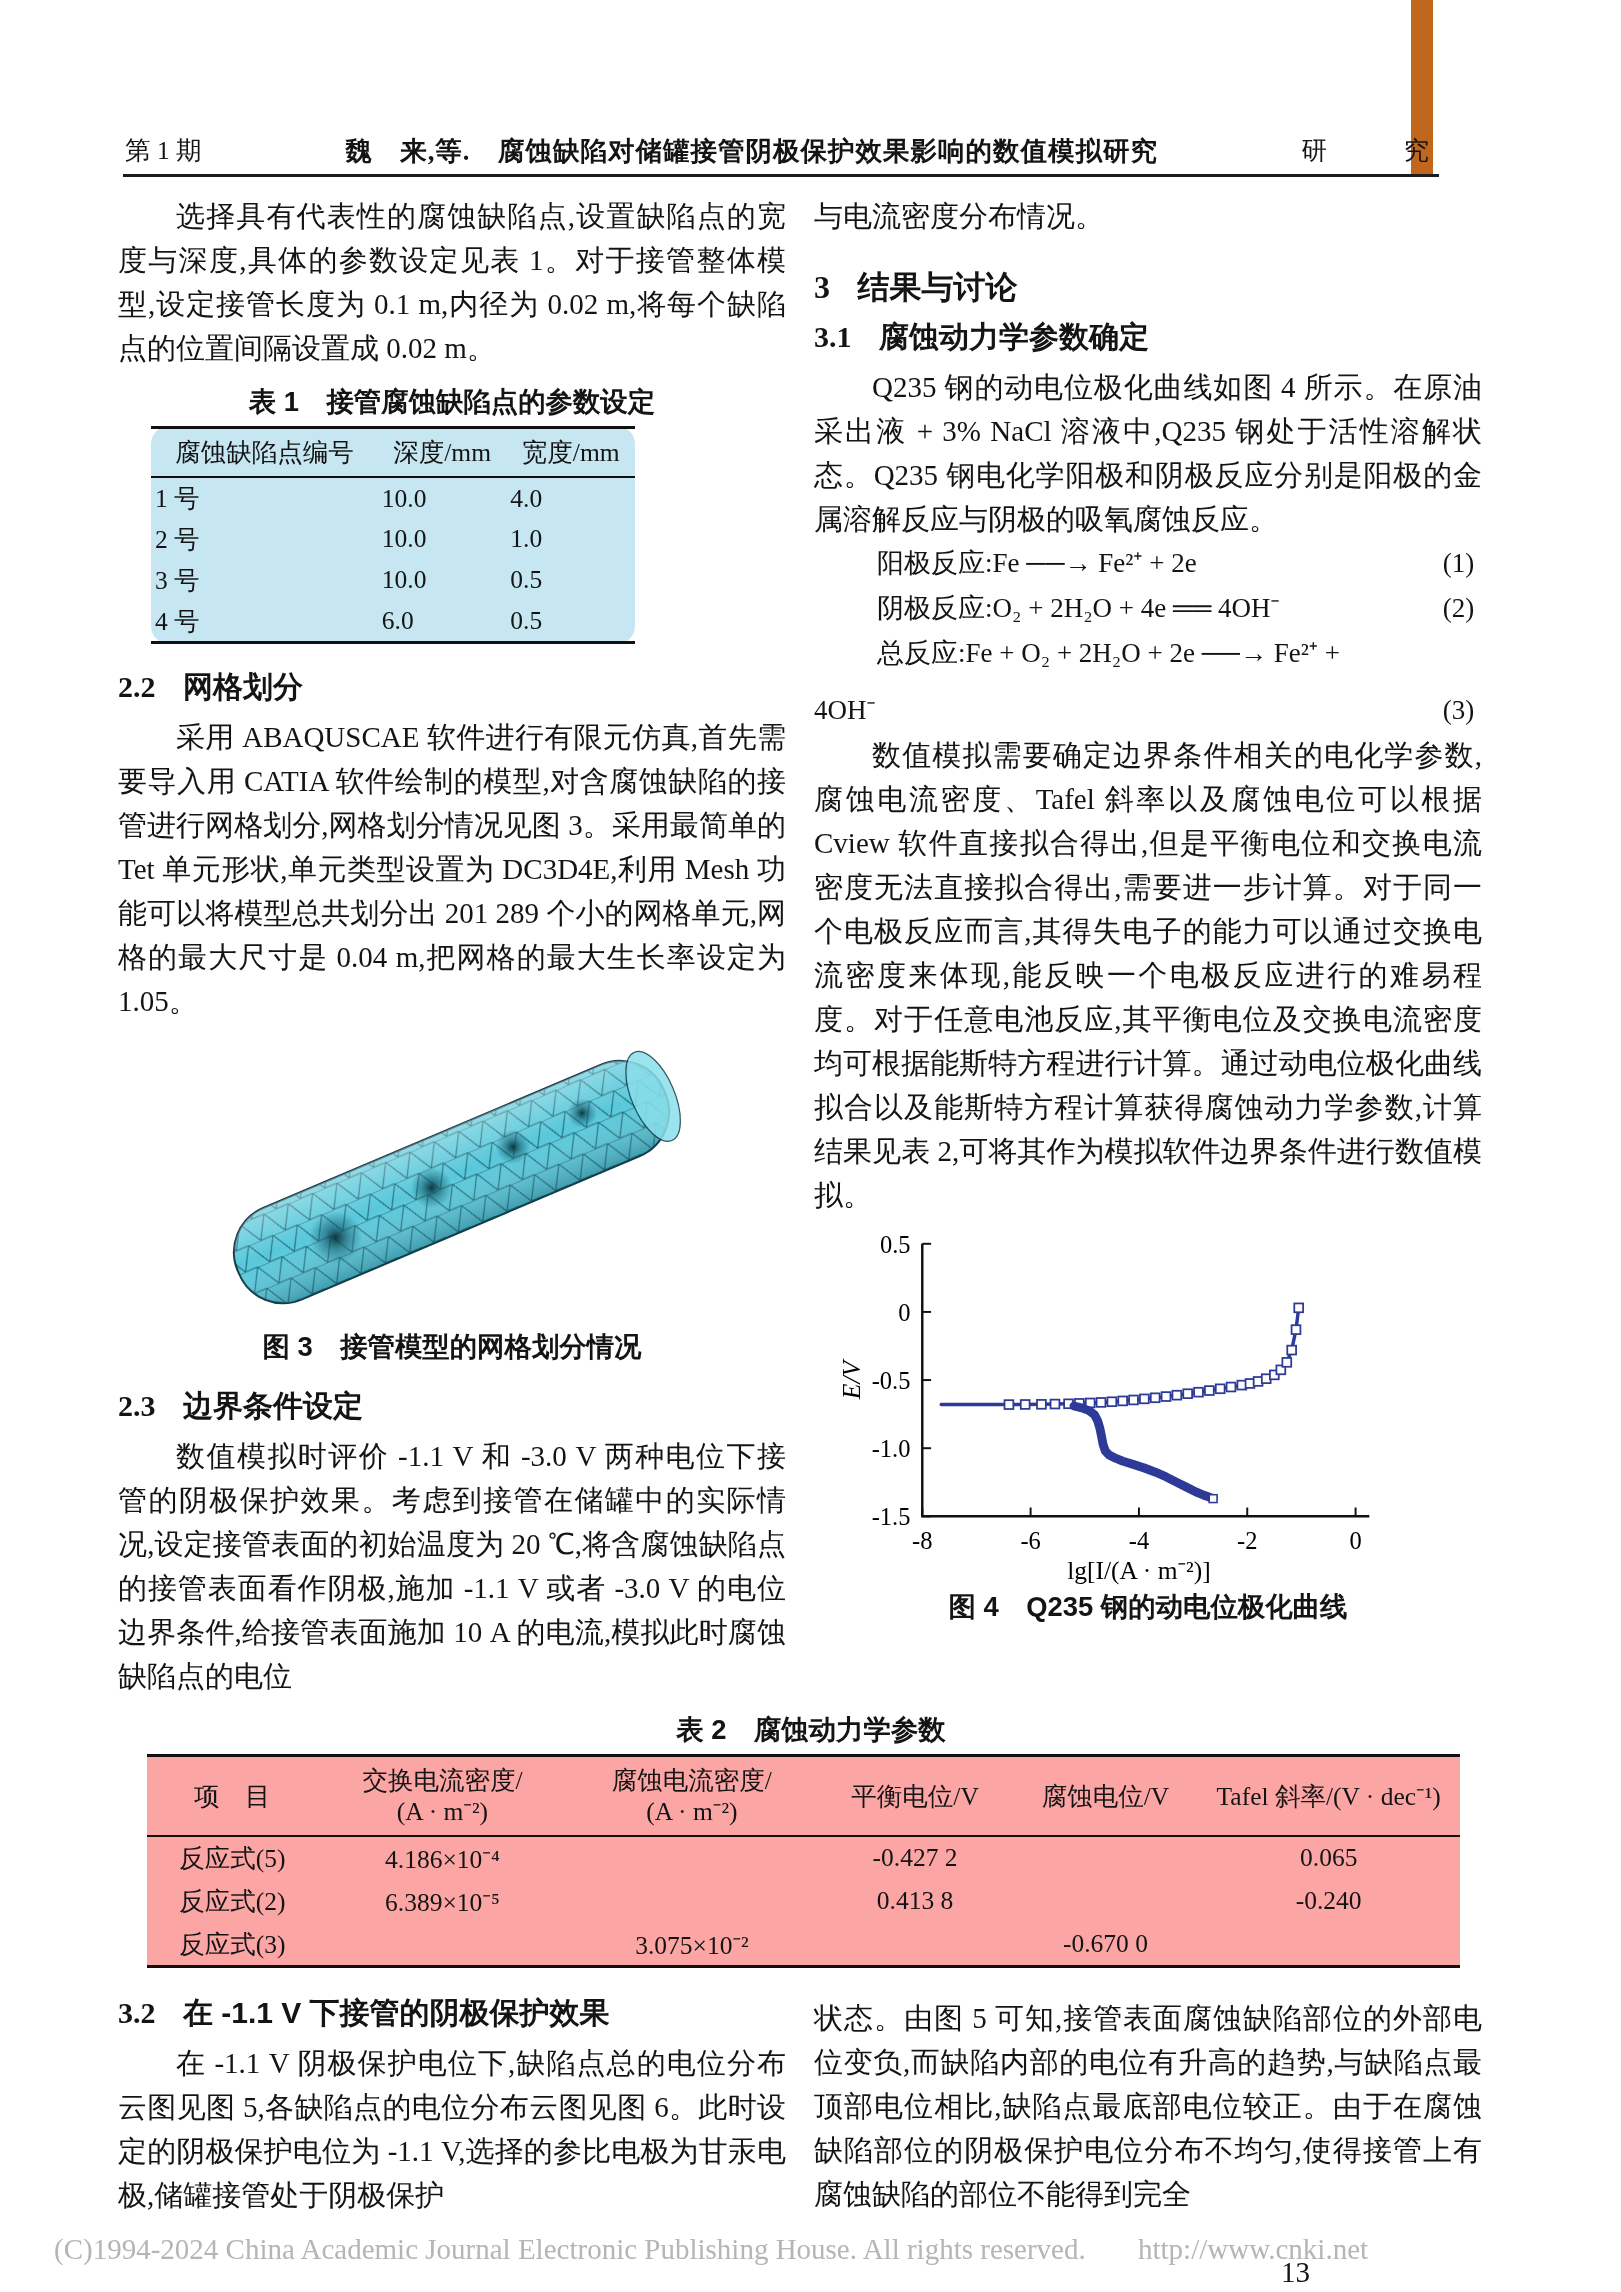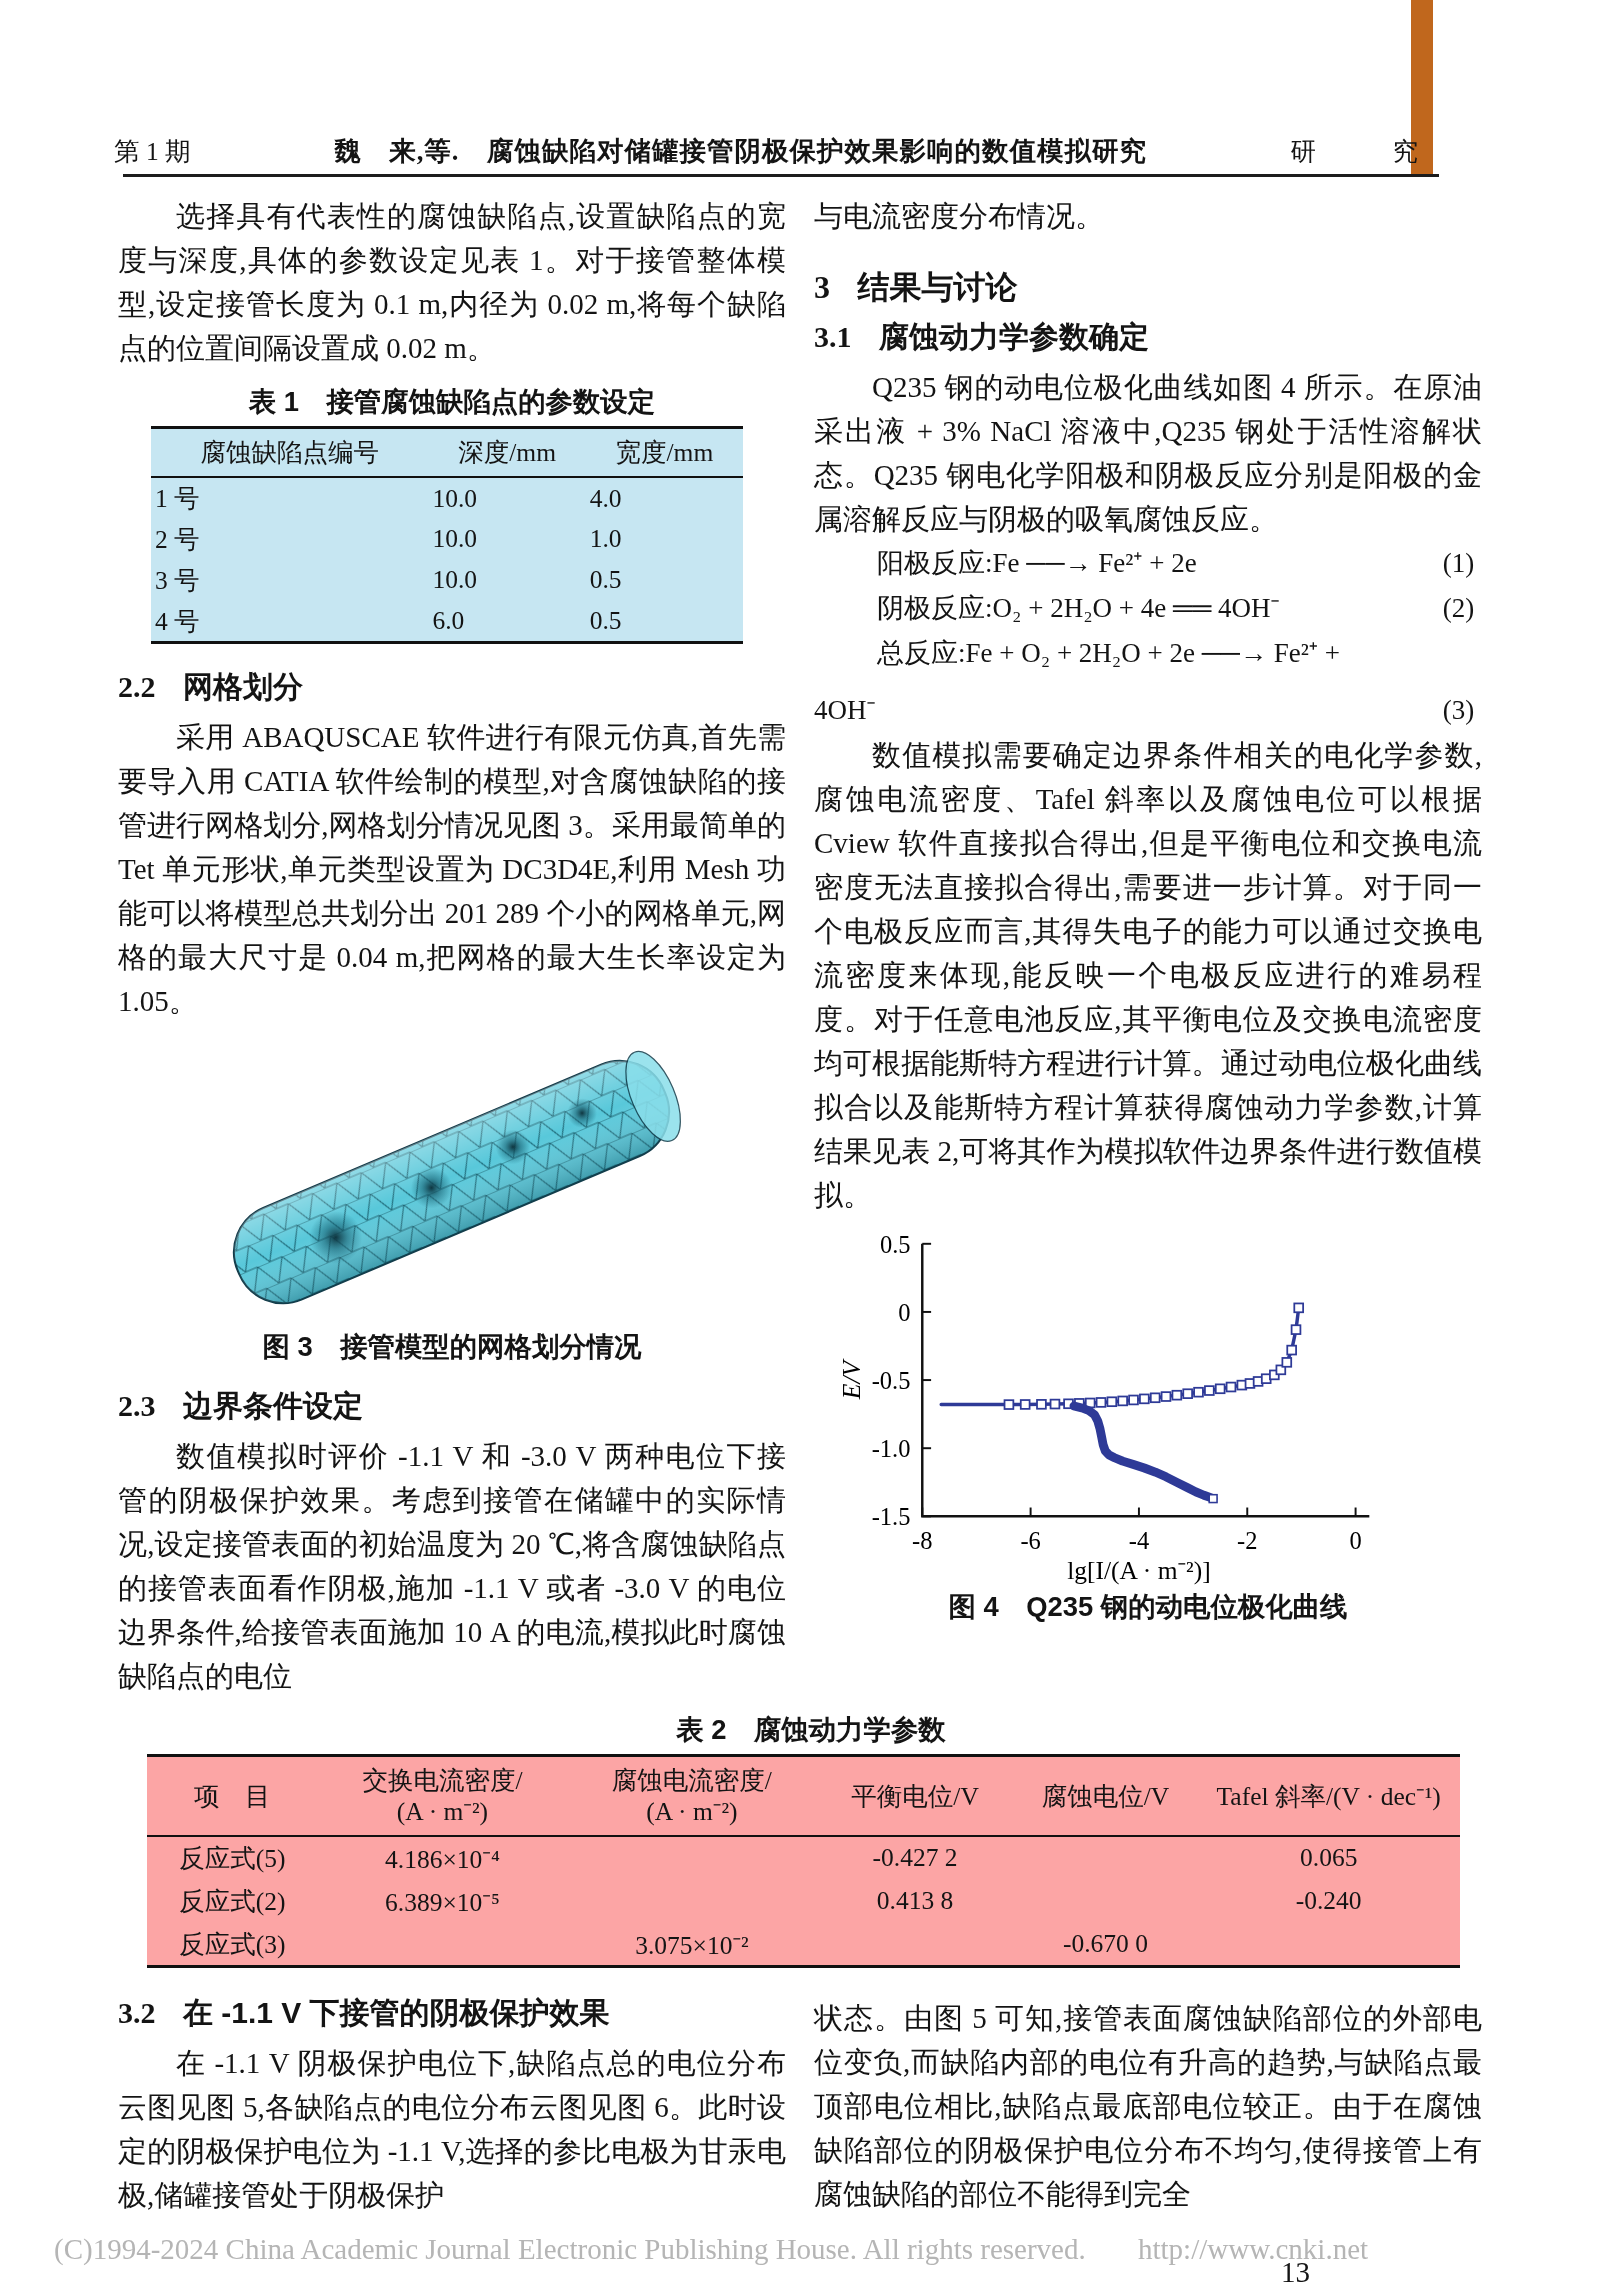--- a/index.html
+++ b/index.html
@@ -1,37 +1,37 @@
 <!DOCTYPE html>
 <html><head>
 <meta charset="utf-8">
 <style>
   html,body{margin:0;padding:0;background:#ffffff;}
   .page{position:relative;width:1621px;height:2293px;background:#ffffff;overflow:hidden;
         font-family:"Liberation Serif",serif;color:#141414;}
   .orange-bar{position:absolute;left:1411px;top:0;width:21.6px;height:177px;background:#c0671d;}
-  .header{position:absolute;left:114px;top:133px;width:1304px;display:flex;align-items:center;
+  .header{position:absolute;left:125px;top:133px;width:1304px;display:flex;align-items:flex-start;
           font-size:25.5px;white-space:nowrap;}
   .header-title{flex:1;text-align:center;font-family:Liberation Serif, serif;font-weight:bold;font-size:26.5px;letter-spacing:1px;}
   .header-rule{position:absolute;left:123px;top:174px;width:1316px;border-top:3.9px solid #1c1c1c;}
   .content{position:absolute;left:118px;top:194px;width:1386px;}
   .cols{display:flex;gap:28px;}
   .col{width:668px;}
   p.body{font-size:29px;line-height:44px;text-align:justify;margin:0;text-indent:2em;}
   p.noindent{text-indent:0;}
   .heading{margin:21.6px 0 7.8px 0;font-size:30px;line-height:41px;}
   .h-num{font-weight:bold;margin-right:27.4px;}
   .h-txt{font-family:"Liberation Sans",sans-serif;font-weight:bold;}
   .h-big{font-size:32px;margin-top:29px;}
   .caption{font-family:"Liberation Sans",sans-serif;font-weight:bold;font-size:27.4px;
            text-align:center;line-height:35px;}
   .t1-cap{margin-top:13.7px;}
   table{border-collapse:collapse;}
-  table.t1{width:592px;margin:7.8px 0 0 33px;background:#c6e6f2;font-size:25.5px;
-           border-top:3.9px solid #111;border-bottom:3.9px solid #111;}
+  table.t1{width:484px;margin:7.8px 0 0 33px;background:#c6e6f2;font-size:25.5px;
+           border-top:3.9px solid #111;border-bottom:3.9px solid #111;border-radius:18px;}
   table.t1 th{font-weight:normal;border-bottom:2px solid #111;padding:5.9px 3.9px;text-align:center;}
   table.t1 td{padding:2.9px 3.9px;text-align:left;}
   .t2-wrap{margin-top:13.7px;}
   .t2-title{margin-bottom:7.8px;}
   table.t2{width:1313px;margin-left:29px;background:#fca5a5;font-size:25.5px;
            border-top:3.9px solid #111;border-bottom:3.9px solid #111;}
   table.t2 th{font-weight:normal;border-bottom:2px solid #111;padding:7.8px 5.9px;text-align:center;
               white-space:pre-line;line-height:31px;}
   table.t2 td{padding:3.9px 5.9px;text-align:center;}
   .figure{margin-top:11.8px;}

